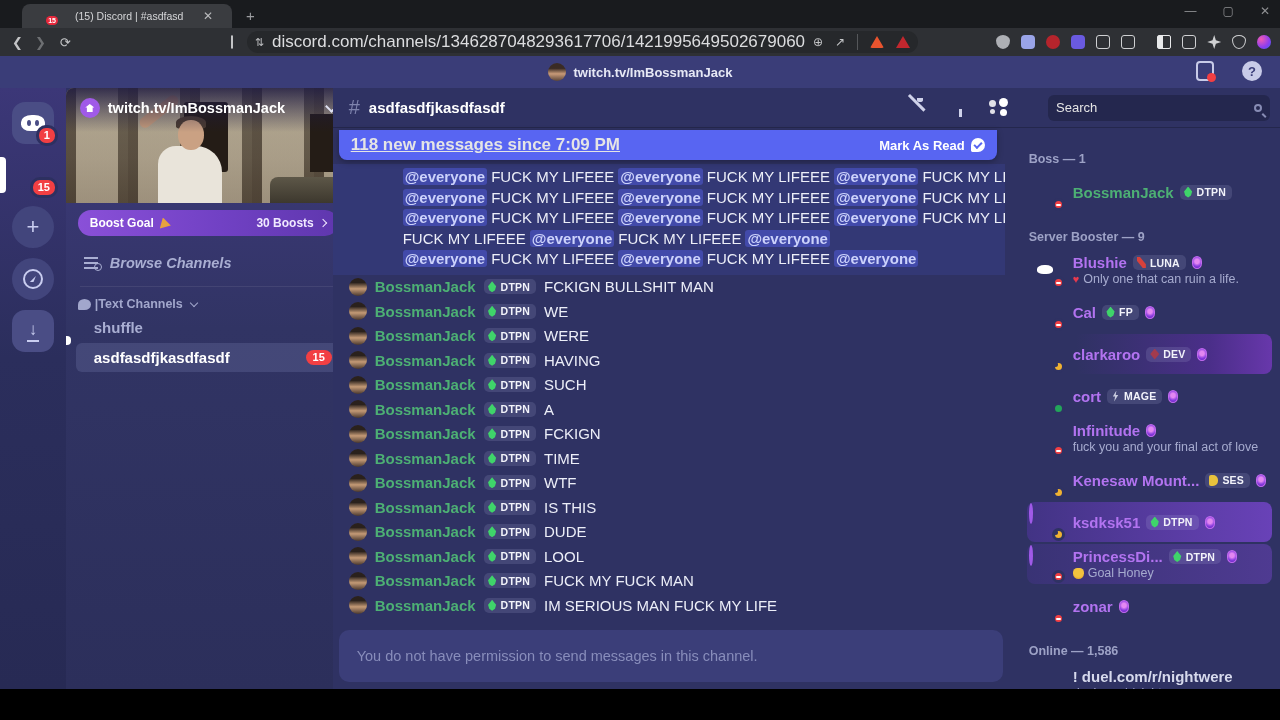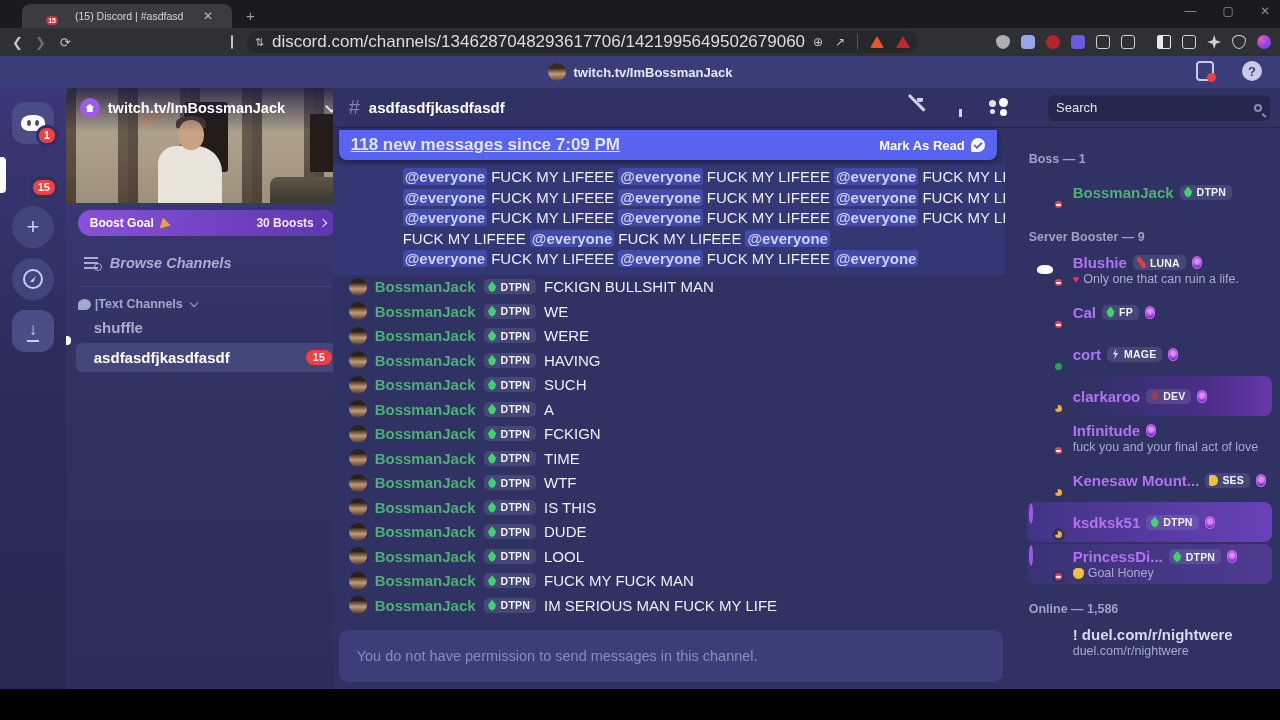--- a/index.html
+++ b/index.html
@@ -604,54 +604,54 @@
                           <span class="m-name" data-color="booster">Cal</span>
                           <span class="role-badge">
                             <span class="b-icon" data-icon="flame"></span>
                             <span class="b-label">FP</span>
                           </span>
                           <span class="gem"></span>
                         </span>
 
                       </span>
                     </div>
+                  <div class="member-row" data-plate="flames">
+                      <span class="m-avatar-wrap">
+                        <span class="m-avatar" data-avatar="clarkaroo"></span>
+                        <span class="status-dot" data-status="idle"></span>
+                      </span>
+                      <span class="m-main">
+                        <span class="m-toprow">
+                          <span class="m-name" data-color="booster">clarkaroo</span>
+                          <span class="role-badge">
+                            <span class="b-icon" data-icon="diamond"></span>
+                            <span class="b-label">DEV</span>
+                          </span>
+                          <span class="gem"></span>
+                        </span>
+
+                      </span>
+                    </div>
                   <div class="member-row">
                       <span class="m-avatar-wrap">
                         <span class="m-avatar" data-avatar="cort"></span>
                         <span class="status-dot" data-status="online"></span>
                       </span>
                       <span class="m-main">
                         <span class="m-toprow">
                           <span class="m-name" data-color="booster">cort</span>
                           <span class="role-badge">
                             <span class="b-icon" data-icon="bolt"></span>
                             <span class="b-label">MAGE</span>
                           </span>
                           <span class="gem"></span>
                         </span>
 
                       </span>
                     </div>
-                  <div class="member-row" data-plate="flames">
-                      <span class="m-avatar-wrap">
-                        <span class="m-avatar" data-avatar="clarkaroo"></span>
-                        <span class="status-dot" data-status="idle"></span>
-                      </span>
-                      <span class="m-main">
-                        <span class="m-toprow">
-                          <span class="m-name" data-color="booster">clarkaroo</span>
-                          <span class="role-badge">
-                            <span class="b-icon" data-icon="diamond"></span>
-                            <span class="b-label">DEV</span>
-                          </span>
-                          <span class="gem"></span>
-                        </span>
-
-                      </span>
-                    </div>
                   <div class="member-row">
                       <span class="m-avatar-wrap">
                         <span class="m-avatar" data-avatar="infinitude"></span>
                         <span class="status-dot" data-status="dnd"></span>
                       </span>
                       <span class="m-main">
                         <span class="m-toprow">
                           <span class="m-name" data-color="booster">Infinitude</span>
 
                           <span class="gem"></span>
@@ -709,20 +709,34 @@
                             <span class="b-label">DTPN</span>
                           </span>
                           <span class="gem"></span>
                         </span>
                         <span class="m-status">
                           <span class="s-icon" data-icon="honey"></span>
                           <span>Goal Honey</span>
                         </span>
                       </span>
                     </div>
+                  <div class="member-row">
+                      <span class="m-avatar-wrap">
+                        <span class="m-avatar" data-avatar="zonar"></span>
+                        <span class="status-dot" data-status="dnd"></span>
+                      </span>
+                      <span class="m-main">
+                        <span class="m-toprow">
+                          <span class="m-name" data-color="booster">zonar</span>
+
+                          <span class="gem"></span>
+                        </span>
+
+                      </span>
+                    </div>
                 </div>
               </div>
               <div class="m-section">
                 <div class="m-section-header">Online — 1,586</div>
                 <div>
 
                 <div class="member-row">
                       <span class="m-avatar-wrap">
                         <span class="m-avatar" data-avatar="duel"></span>
                         

